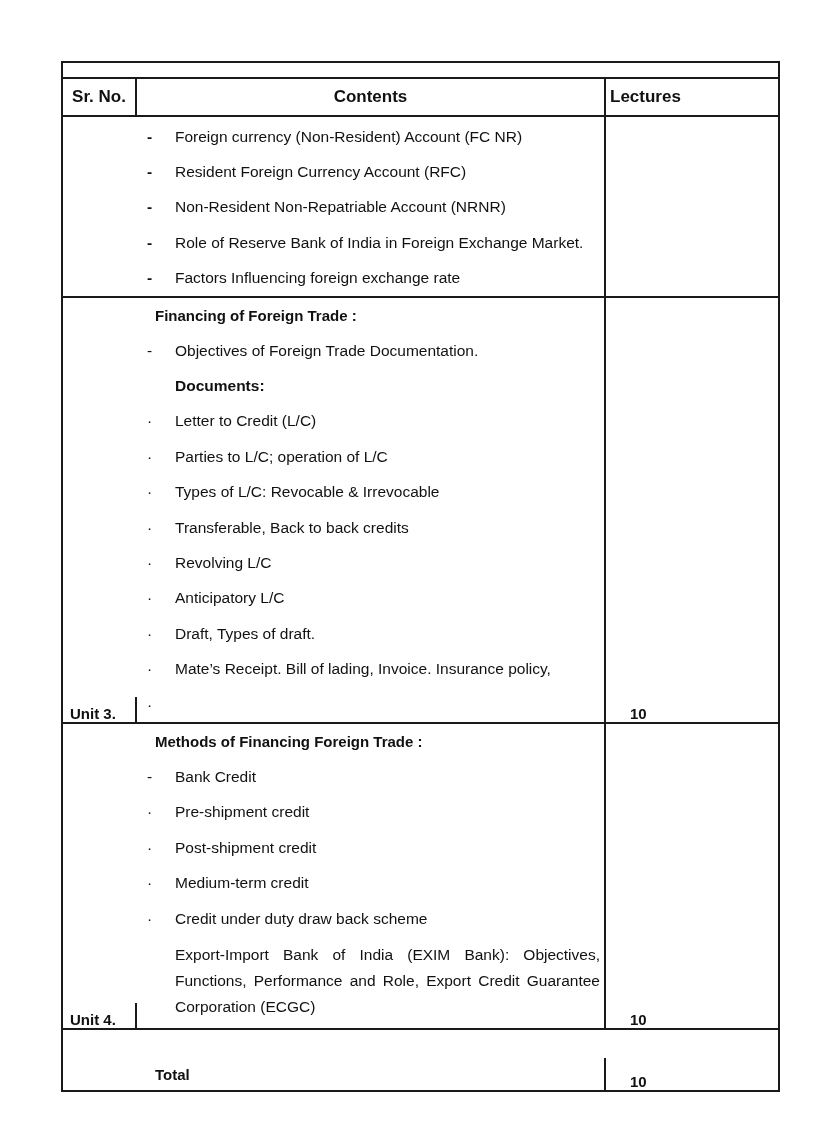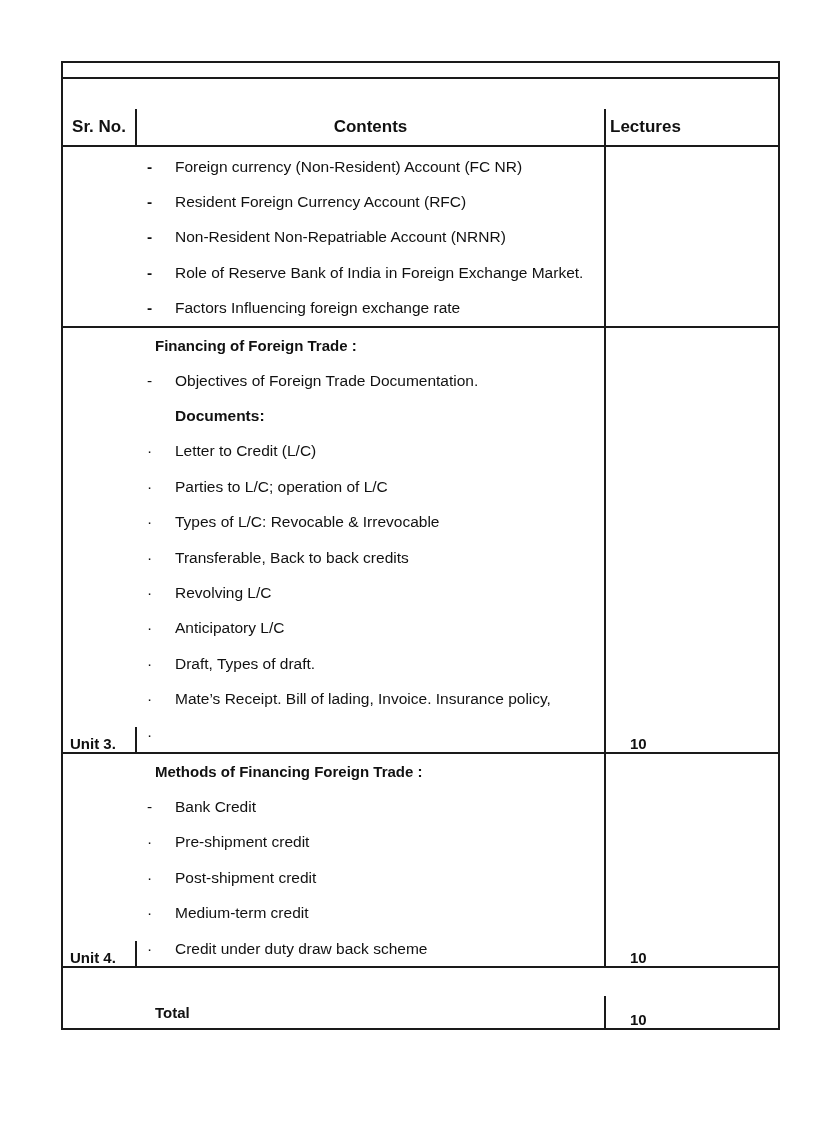--- a/index.html
+++ b/index.html
@@ -5,21 +5,21 @@
     html, body { margin: 0; padding: 0; background: #ffffff; }
     body { width: 840px; height: 1140px; position: relative; font-family: "Liberation Sans", sans-serif; color: #111; }
     .tbl { position: absolute; left: 61px; top: 61px; width: 719px; border: 2px solid #1a1a1a; box-sizing: border-box; }
     .toprow { height: 14px; border-bottom: 2px solid #1a1a1a; }
     .row { display: flex; border-bottom: 2px solid #1a1a1a; align-items: flex-end; }
     .row:last-child { border-bottom: none; }
     .c1 { width: 74px; border-right: 2px solid #1a1a1a; box-sizing: border-box; flex: none; }
     .c2 { width: 469px; border-right: 2px solid #1a1a1a; box-sizing: border-box; flex: none; }
     .c3 { flex: 1; }
     .head .c1, .head .c2, .head .c3 { font-weight: bold; font-size: 17px; text-align: center; height: 36px; line-height: 36px; }
-    .head .c3 { text-align: left; padding-left: 4px; margin-top: 30px; }
+    .head .c3 { text-align: left; padding-left: 4px; }
     .unit { font-weight: bold; font-size: 15px; padding: 8px 0 0 7px; }
     .lect { font-weight: bold; font-size: 15px; padding: 8px 0 0 24px; }
     .c2 .line { display: flex; font-size: 15.5px; height: 35.4px; align-items: center; padding-left: 10px; }
     .c2 .line .mk { width: 28px; flex: none; }
     .c2 .line .mk.dash { font-weight: bold; }
     .c2 .heading { font-weight: bold; font-size: 15px; height: 35px; display: flex; align-items: center; padding-left: 18px; }
     .c2 .subhead { font-weight: bold; }
     .c2 .para { font-size: 15.5px; padding: 6px 4px 8px 38px; line-height: 26px; text-align: justify; text-align-last: left; }
     .r-a .c2 { padding-top: 2px; }
     .r-total { height: 60px; }
@@ -132,20 +132,21 @@
           <span>Post-shipment credit</span>
         </div>
       <div class="line">
           <span class="mk">·</span>
           <span>Medium-term credit</span>
         </div>
       <div class="line">
           <span class="mk">·</span>
           <span>Credit under duty draw back scheme</span>
         </div>
+      <div class="para">Export-Import Bank of India (EXIM Bank): Objectives, Functions, Performance and Role, Export Credit Guarantee Corporation (ECGC)</div>
     </div>
     <div class="c3 lect">10</div>
   </div>
 
   <div class="row r-total">
     <div class="c1"></div>
     <div class="c2">
       <div class="heading">Total</div>
     </div>
     <div class="c3 lect">10</div>

